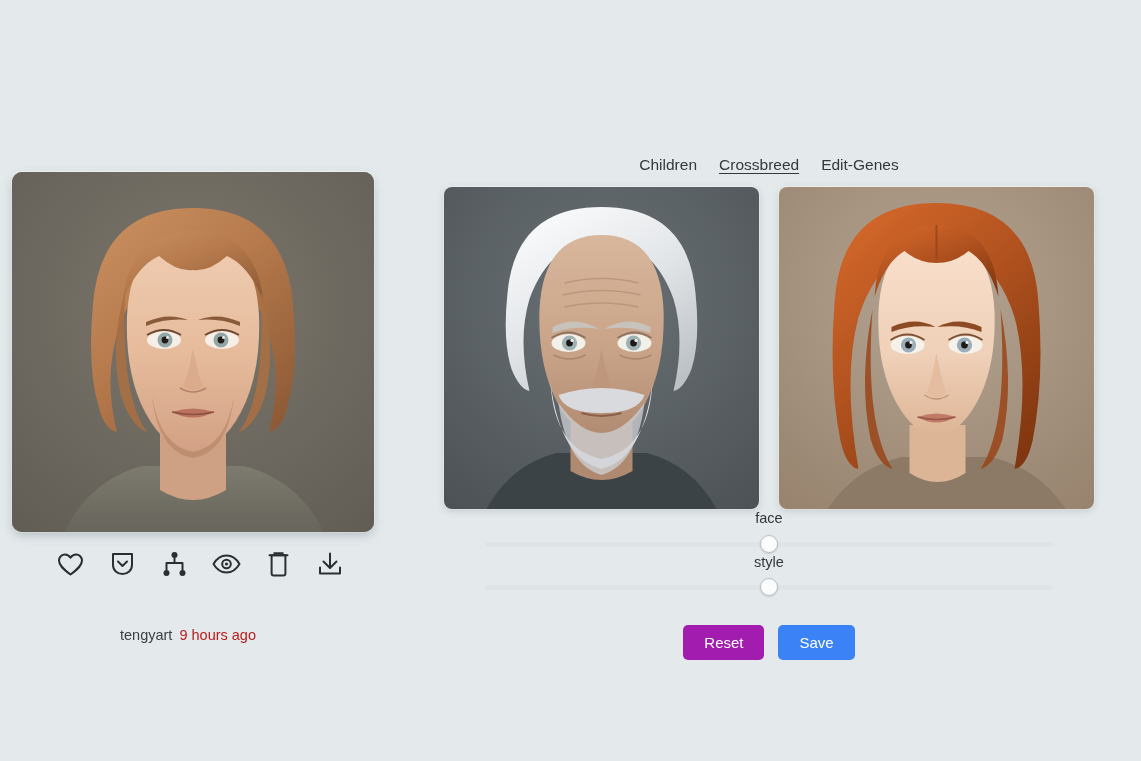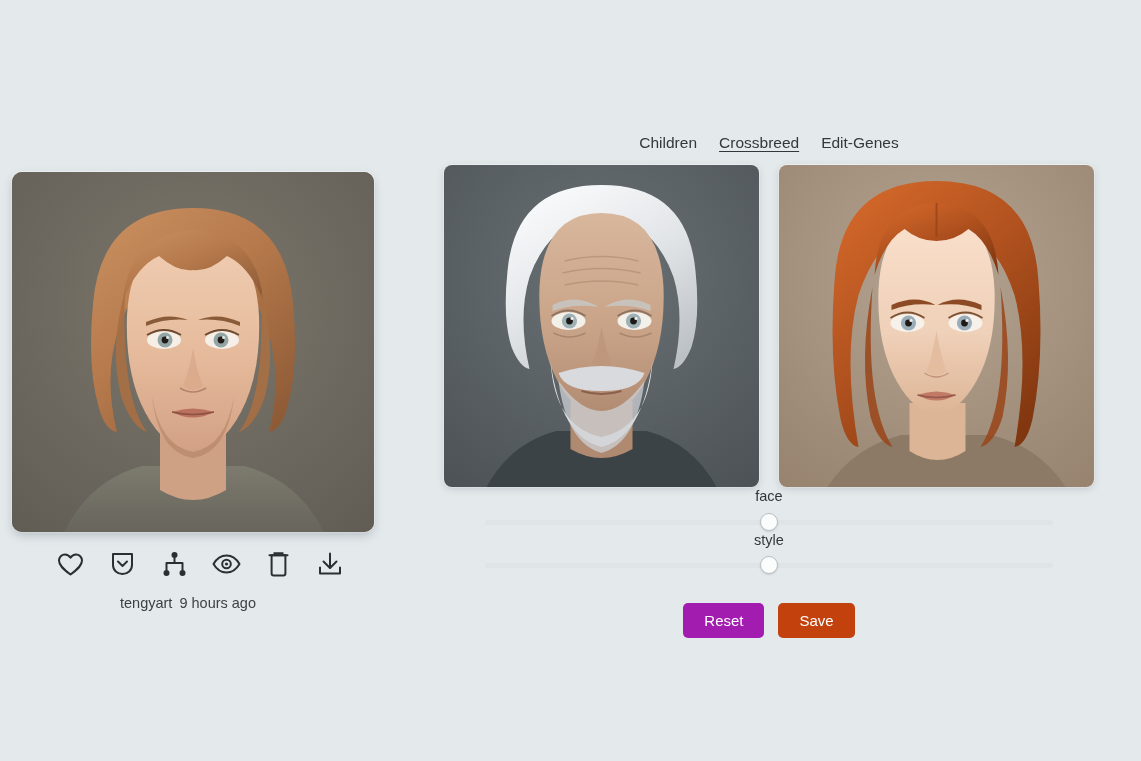--- a/index.html
+++ b/index.html
@@ -39,25 +39,25 @@
     cursor: pointer; background: none; border: none; padding: 0;
   }
   .icon-btn svg { display: block; }
 
   .meta-row {
     margin-top: 12px; padding-left: 108px;
     font-size: 14.5px; line-height: 1;
     display: flex; align-items: baseline; gap: 7px;
   }
   .meta-user { color: #3b4043; }
-  .meta-time { color: #404040; }
+  .meta-time { color: #b91c1c; margin-top: 32px; }
 
   
   .right-col {
-    position: absolute; left: 444px; top: 134px;
+    position: absolute; left: 444px; top: 156px;
     width: 650px;
   }
   .tabs {
     display: flex; justify-content: center; gap: 22px;
     font-size: 15.5px; color: #32383b;
     margin-bottom: 11px;
   }
   .tab { cursor: pointer; padding-bottom: 2px; }
   .tab.active { text-decoration: underline; text-underline-offset: 3px; }
 
@@ -105,21 +105,21 @@
   }
   .btn {
     border: none; border-radius: 5px;
     font-size: 15px; color: #ffffff;
     padding: 10px 21px;
     cursor: pointer;
     font-family: "Liberation Sans", sans-serif;
     line-height: 1;
   }
   .btn-reset { background: #a21caf; }
-  .btn-save  { background: #c2410c; }
+  .btn-save  { background: #3b82f6; }
 </style>
 </head>
 <body>
 
 <div class="stage">
 
   <div class="left-col">
 
     <div class="main-card">
       <svg class="portrait" viewBox="0 0 362 360" preserveAspectRatio="xMidYMid slice" aria-hidden="true">

